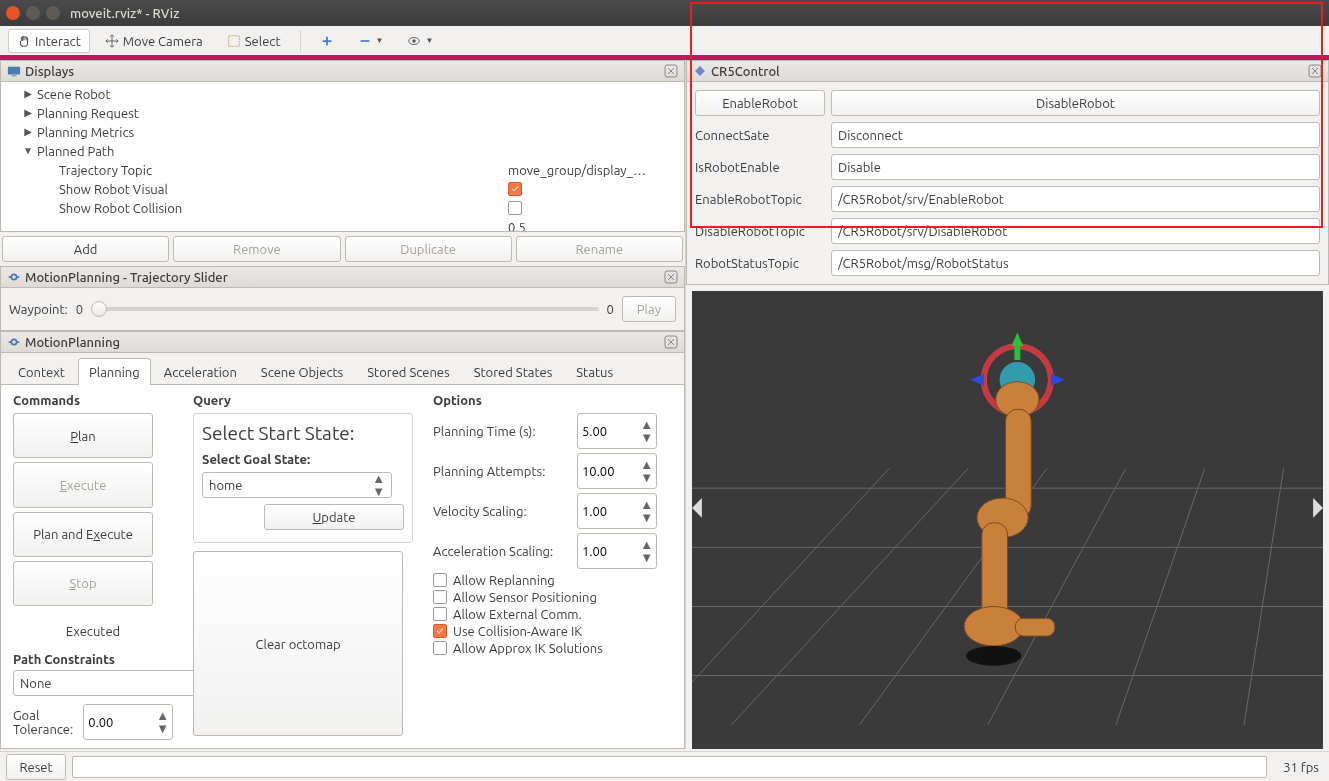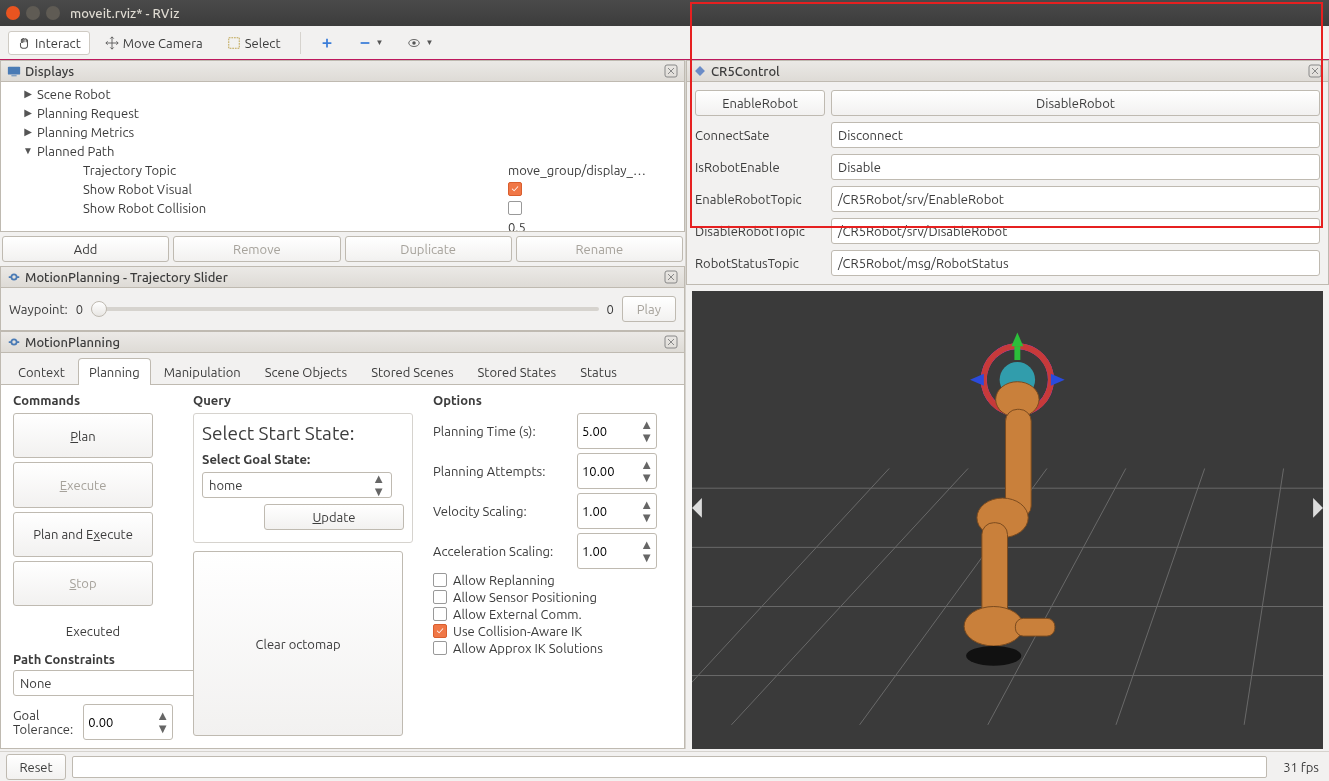--- a/index.html
+++ b/index.html
@@ -6,21 +6,21 @@
 body { background: #f2f1f0; color: #3c3c3c; width: 1329px; height: 781px; overflow: hidden; position: relative; }
 
 
 .titlebar { height: 26px; background: linear-gradient(#4a4a4a,#3c3c3c); display:flex; align-items:center; padding:0 6px; color:#dfdbd2; }
 .titlebar .wbtn { width:14px; height:14px; border-radius:50%; margin-right:6px; display:inline-block; }
 .wclose{background:#e95420;}
 .wmin,.wmax{background:#5f5b54;}
 .titlebar .title{margin-left:4px; font-weight:500;}
 
 
-.toolbar { height:34px; background:#f2f1f0; border-bottom:1px solid #be185d; display:flex; align-items:center; padding:0 8px; gap:6px; }
+.toolbar { height:34px; background:#f2f1f0; border-bottom:5px solid #be185d; display:flex; align-items:center; padding:0 8px; gap:6px; }
 .tbtn { display:flex; align-items:center; gap:4px; padding:4px 8px; border:1px solid transparent; border-radius:3px; cursor:pointer; }
 .tbtn.active{border-color:#cfcbc4;background:#fff;}
 .tsep{width:1px;height:22px;background:#d6d3ce;margin:0 4px;}
 .ticon{width:14px;height:14px;display:inline-block;}
 
 
 .main { display:flex; position:absolute; top:60px; bottom:32px; left:0; right:0; }
 .left { width:686px; display:flex; flex-direction:column; border-right:1px solid #d6d3ce;}
 .right { flex:1; display:flex; flex-direction:column; position:relative;border-radius:9px;}
 
@@ -29,21 +29,21 @@
 .phead .picon{width:14px;height:14px;margin-right:4px;}
 .phead .ptitle{flex:1;font-weight:500;}
 .phead .pclose{width:14px;height:14px;cursor:pointer;}
 
 
 .displays-body { background:#fff; border:1px solid #bfbab1; border-top:none; height:150px; overflow:hidden; display:flex;}
 .tree{flex:1; padding:2px 0;}
 .treecol2{width:180px;padding:2px 0;}
 .trow{display:flex;align-items:center;height:19px;padding-left:6px;}
 .tind1{padding-left:22px;}
-.tind2{padding-left:82px;}
+.tind2{padding-left:58px;}
 .tarrow{width:10px;text-align:center;color:#555;margin-right:4px;font-size:10px;}
 .tval{padding-left:4px;height:19px;display:flex;align-items:center;}
 .chk{width:14px;height:14px;border:1px solid #999;border-radius:2px;display:inline-flex;align-items:center;justify-content:center;background:#fff;}
 .chk.on{background:#f07746;border-color:#d95e2e;}
 .chk.on::after{content:"✓";color:#fff;font-size:10px;line-height:1;}
 
 
 .dispbtns{display:flex;gap:4px;padding:4px 2px;}
 .btn{flex:1;height:26px;border:1px solid #bfbab1;border-radius:3px;background:linear-gradient(#fff,#f2f1f0);cursor:pointer;display:flex;align-items:center;justify-content:center;}
 .btn.dis{color:#a6a29b;}
@@ -254,21 +254,21 @@
       <span class="ptitle">MotionPlanning</span>
       <svg class="pclose" viewBox="0 0 14 14">
           <rect x="1" y="1" width="12" height="12" rx="2" fill="none" stroke="#888"></rect>
           <path stroke="#888" d="M4 4l6 6M10 4l-6 6"></path>
         </svg>
     </div>
     <div class="mp-body">
       <div class="tabs">
         <div class="tab">Context</div>
         <div class="tab active">Planning</div>
-        <div class="tab">Manipulation</div>
+        <div class="tab">Acceleration</div>
         <div class="tab">Scene Objects</div>
         <div class="tab">Stored Scenes</div>
         <div class="tab">Stored States</div>
         <div class="tab">Status</div>
       </div>
       <div class="tabcontent">
 
         <div class="col" style="width:160px">
           <h4>Commands</h4>
           <div class="btn">

